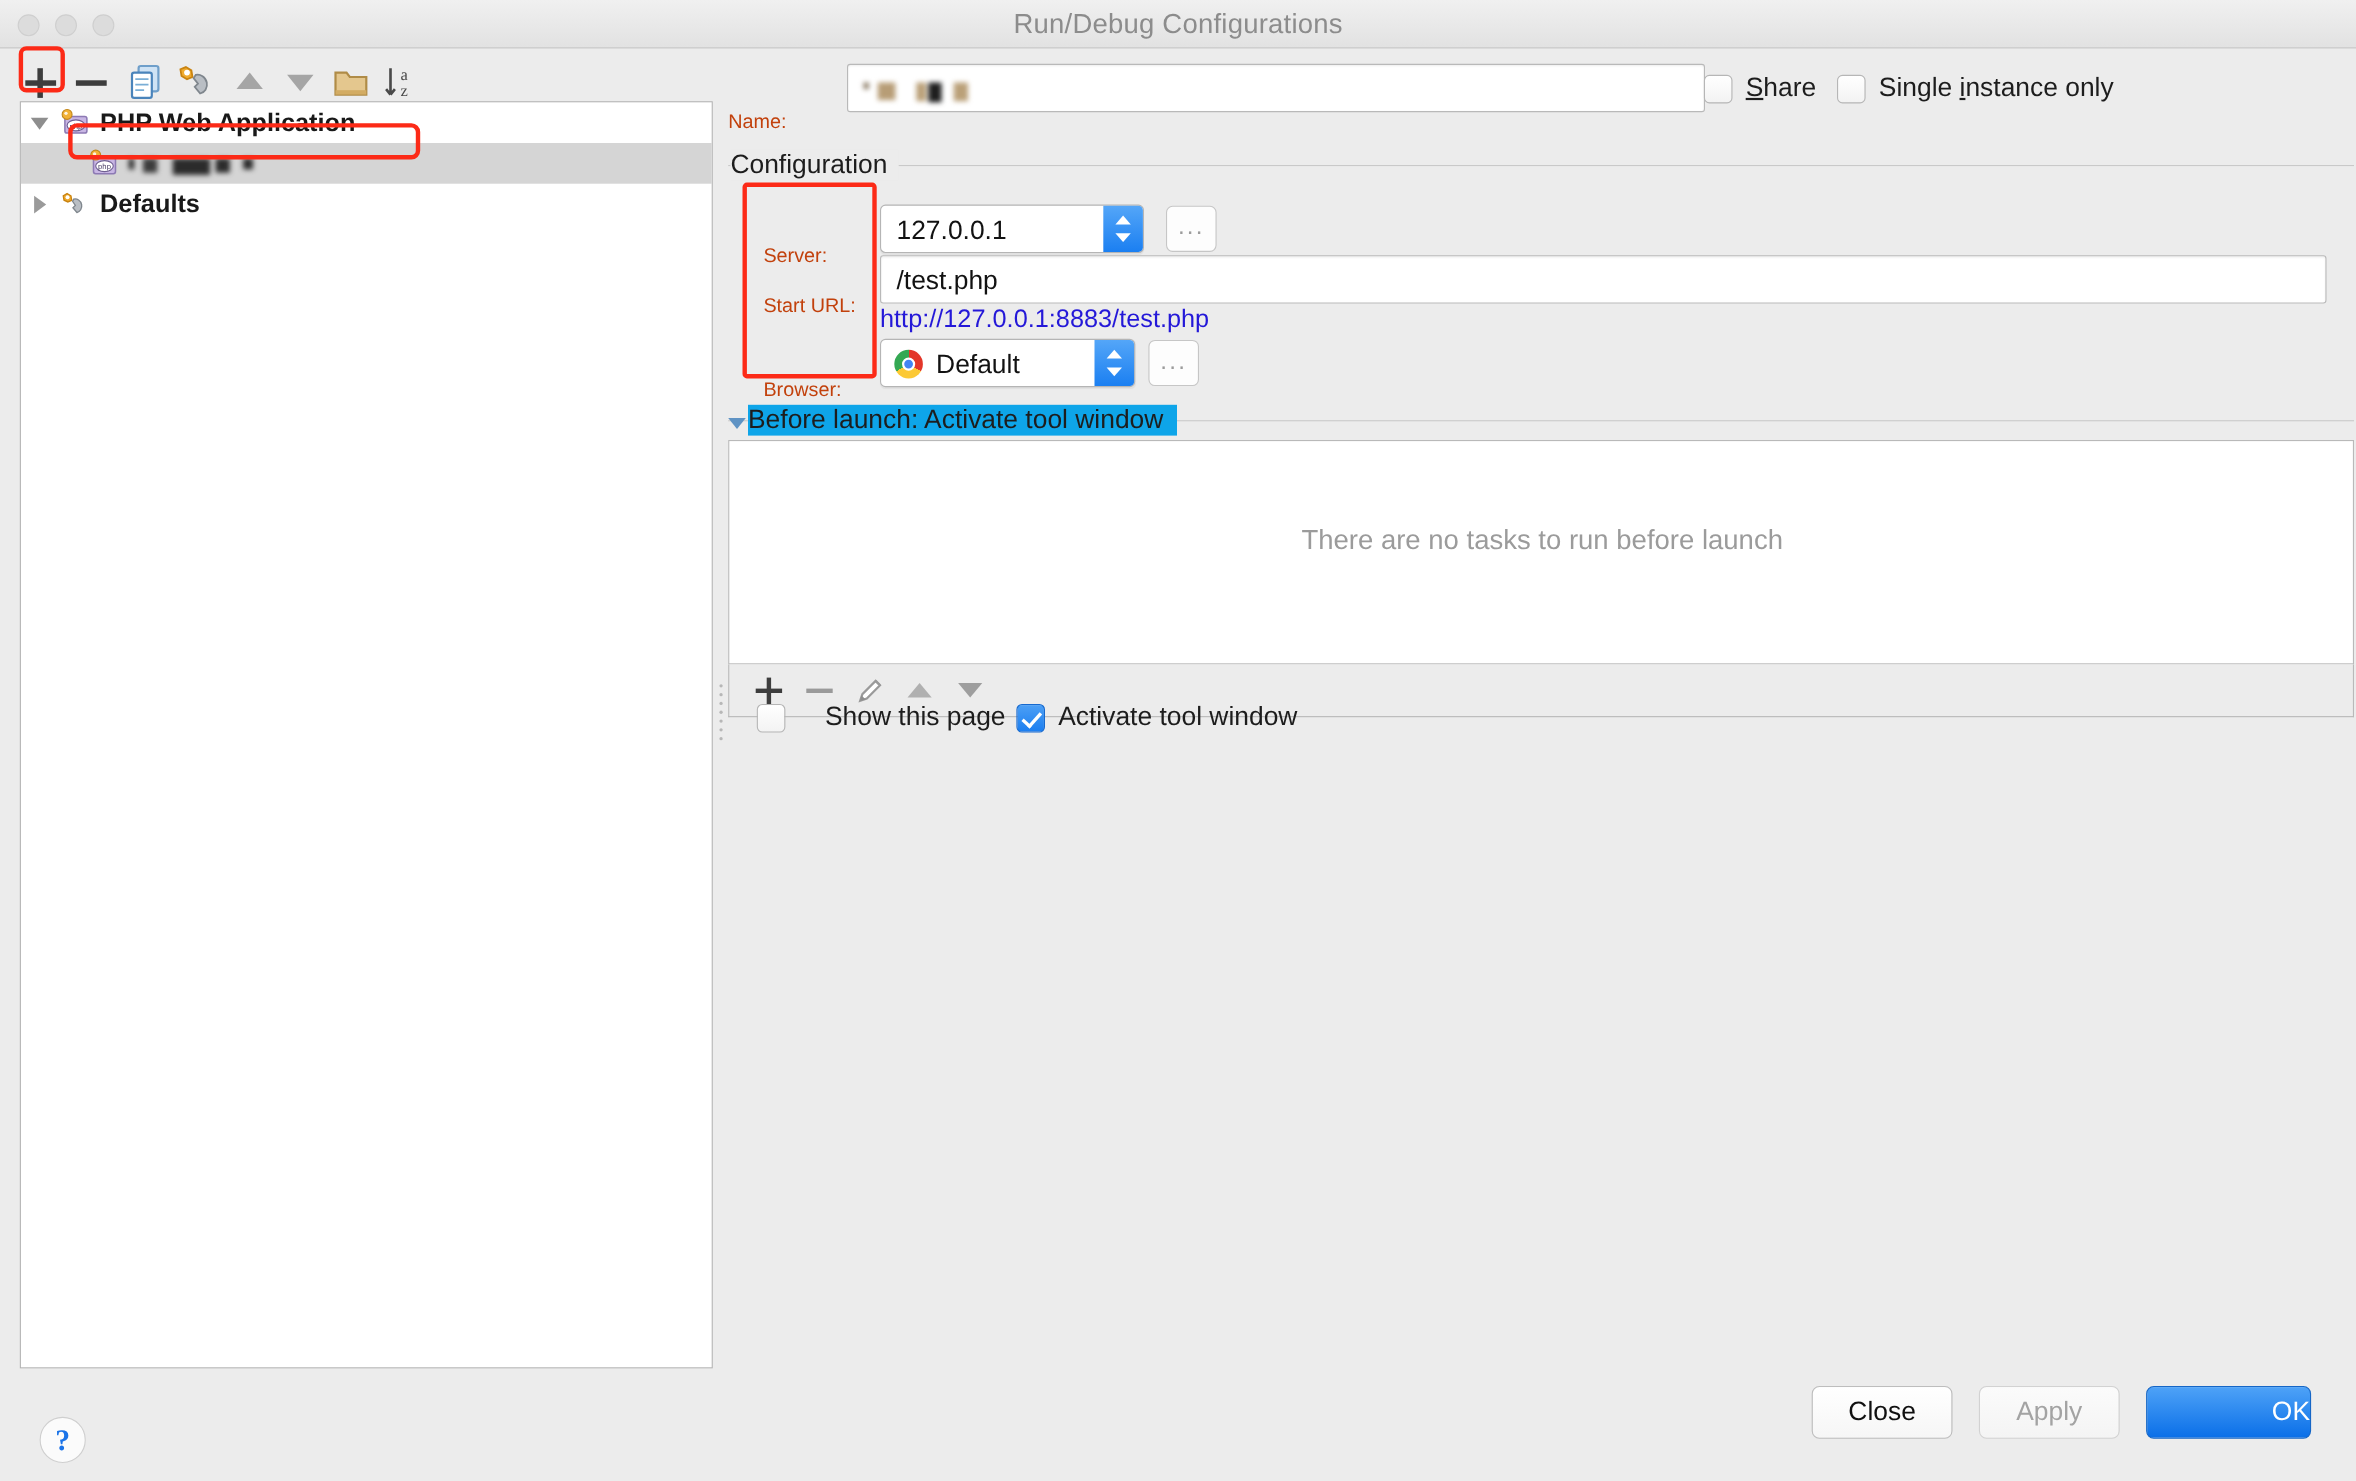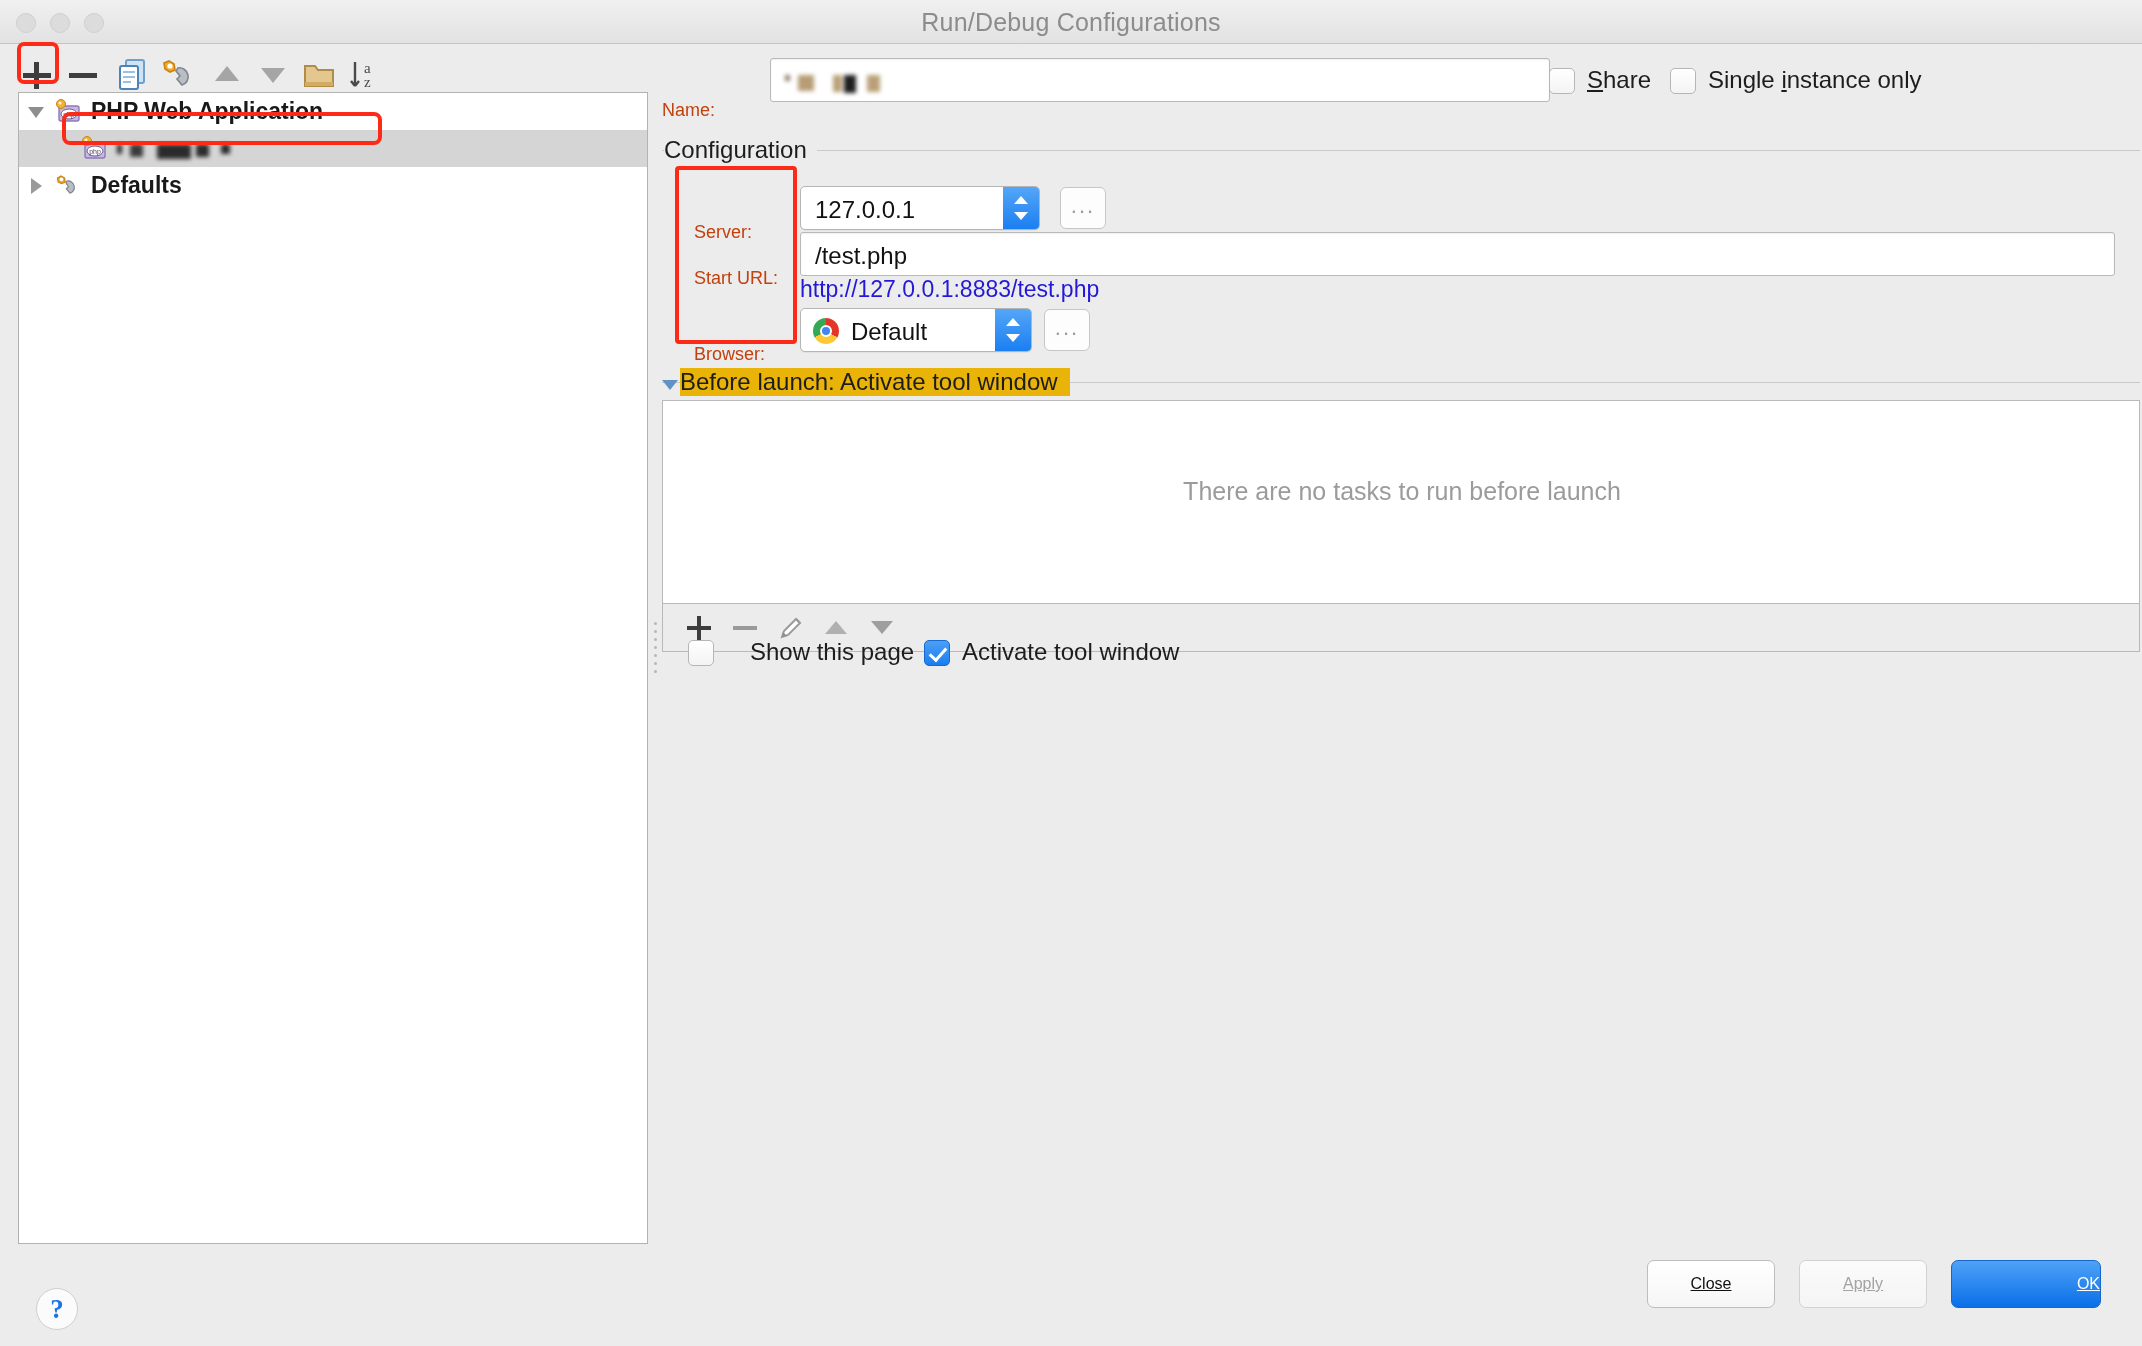--- a/index.html
+++ b/index.html
@@ -197,21 +197,21 @@
   }
   #starturl-value { position:absolute; left:14px; top:9px; font-size:24px; color:#121212; }
 
   #url-link { position:absolute; left:138px; top:232px; font-size:23px; color:#2418d8; }
 
   
   #bl-twisty { position:absolute; left:0px; top:336px; width:0; height:0;
                border-left:8px solid transparent; border-right:8px solid transparent;
                border-top:10px solid #5f93c4; }
   #bl-legend { position:absolute; left:18px; top:324px; font-size:24px; color:#1d1d1d;
-               background:#eab308; padding-right:12px; z-index:2; white-space:nowrap; }
+               background:#0ea5e9; padding-right:12px; z-index:2; white-space:nowrap; }
   #bl-line { position:absolute; left:0px; top:338px; width:1478px; height:1px; background:#c9c9c9; }
 
   #tasks-panel {
     position:absolute; left:0px; top:356px; width:1478px; height:204px;
     background:#fff; border:1px solid #b9b9b9;
   }
   #tasks-empty {
     position:absolute; left:0; top:76px; width:1478px; text-align:center;
     font-size:25px; color:#9b9b9b;
   }
@@ -232,21 +232,21 @@
                border-top:13px solid #9e9e9e; }
 
   #show-box   { left:26px;  top:596px; }
   #show-label { left:64px;  top:594px;margin-left:24px; }
   #act-box    { left:262px; top:596px; }
   #act-label  { left:300px; top:594px; }
 
   
   .btn {
     position:absolute; height:48px; border-radius:7px;
-    font-size:16px; text-align:center; line-height:46px;text-decoration:underline;
+    font-size:24px; text-align:center; line-height:46px;
   }
   #btn-close {
     left:985px; top:1216px; width:128px;
     background:linear-gradient(to bottom,#ffffff,#f6f6f6);
     border:1px solid #bdbdbd; color:#101010;
   }
   #btn-apply {
     left:1137px; top:1216px; width:128px;
     background:linear-gradient(to bottom,#fbfbfb,#f4f4f4);
     border:1px solid #d2d2d2; color:#a3a3a3;

